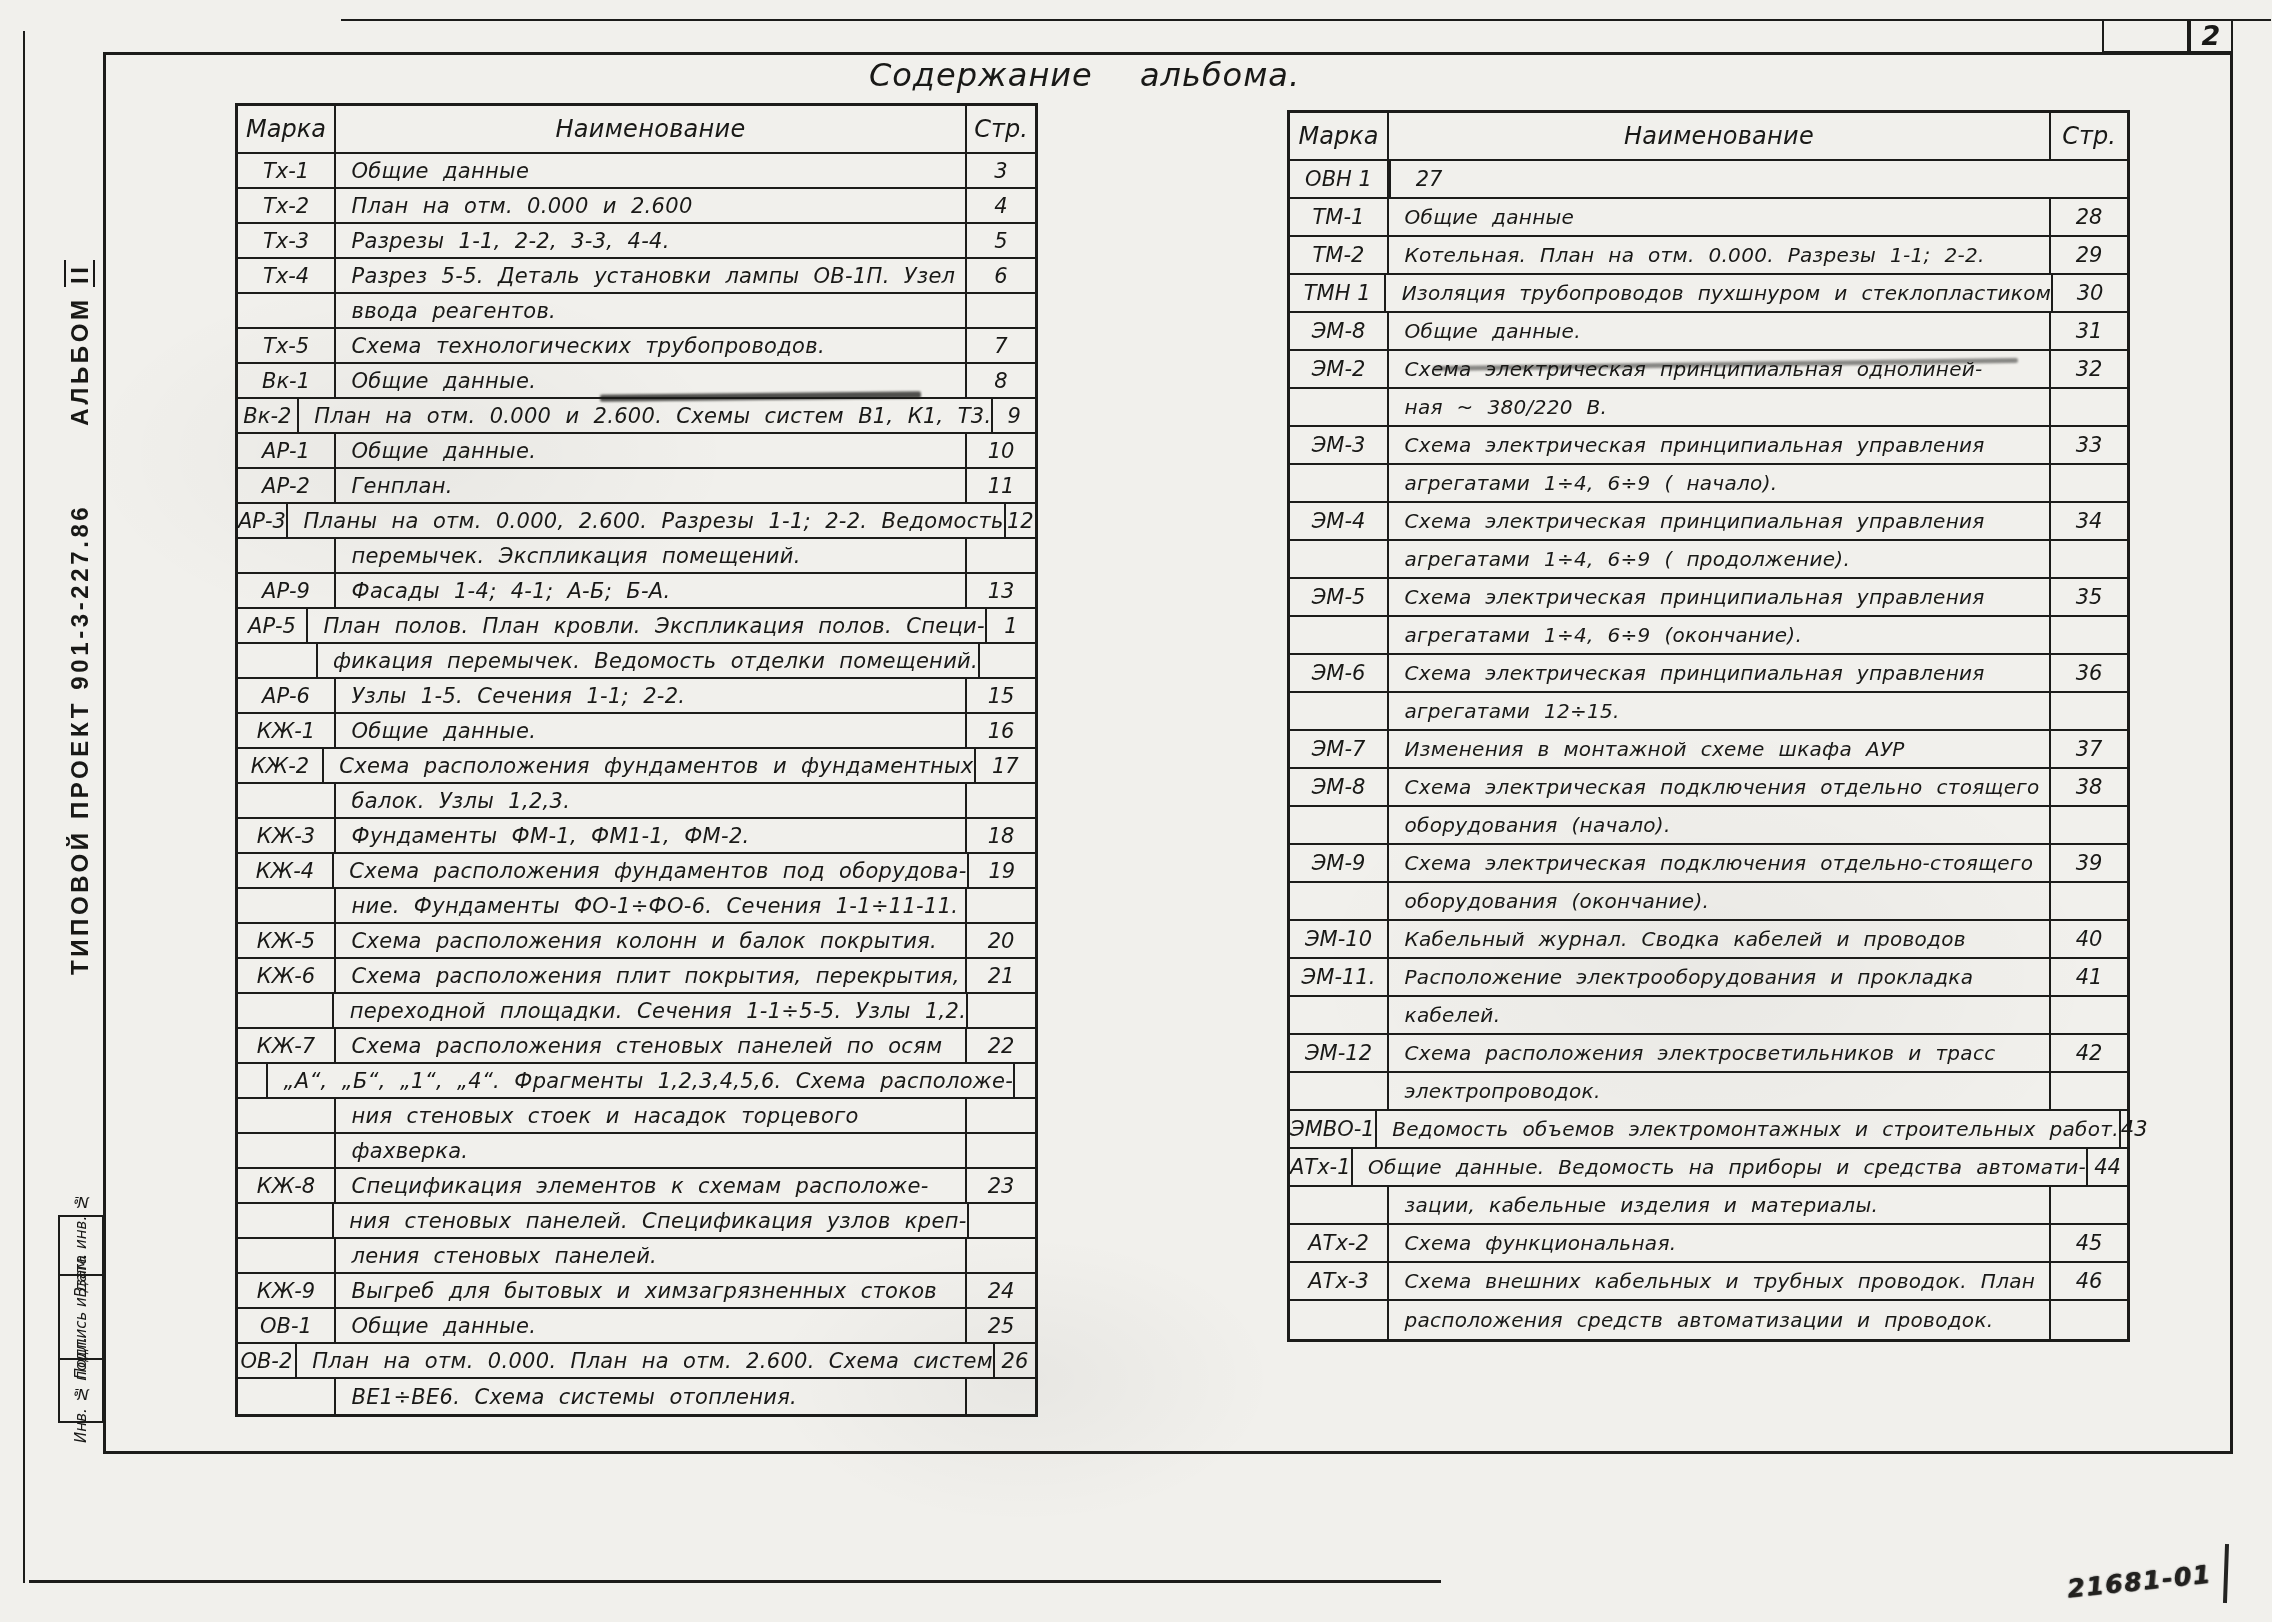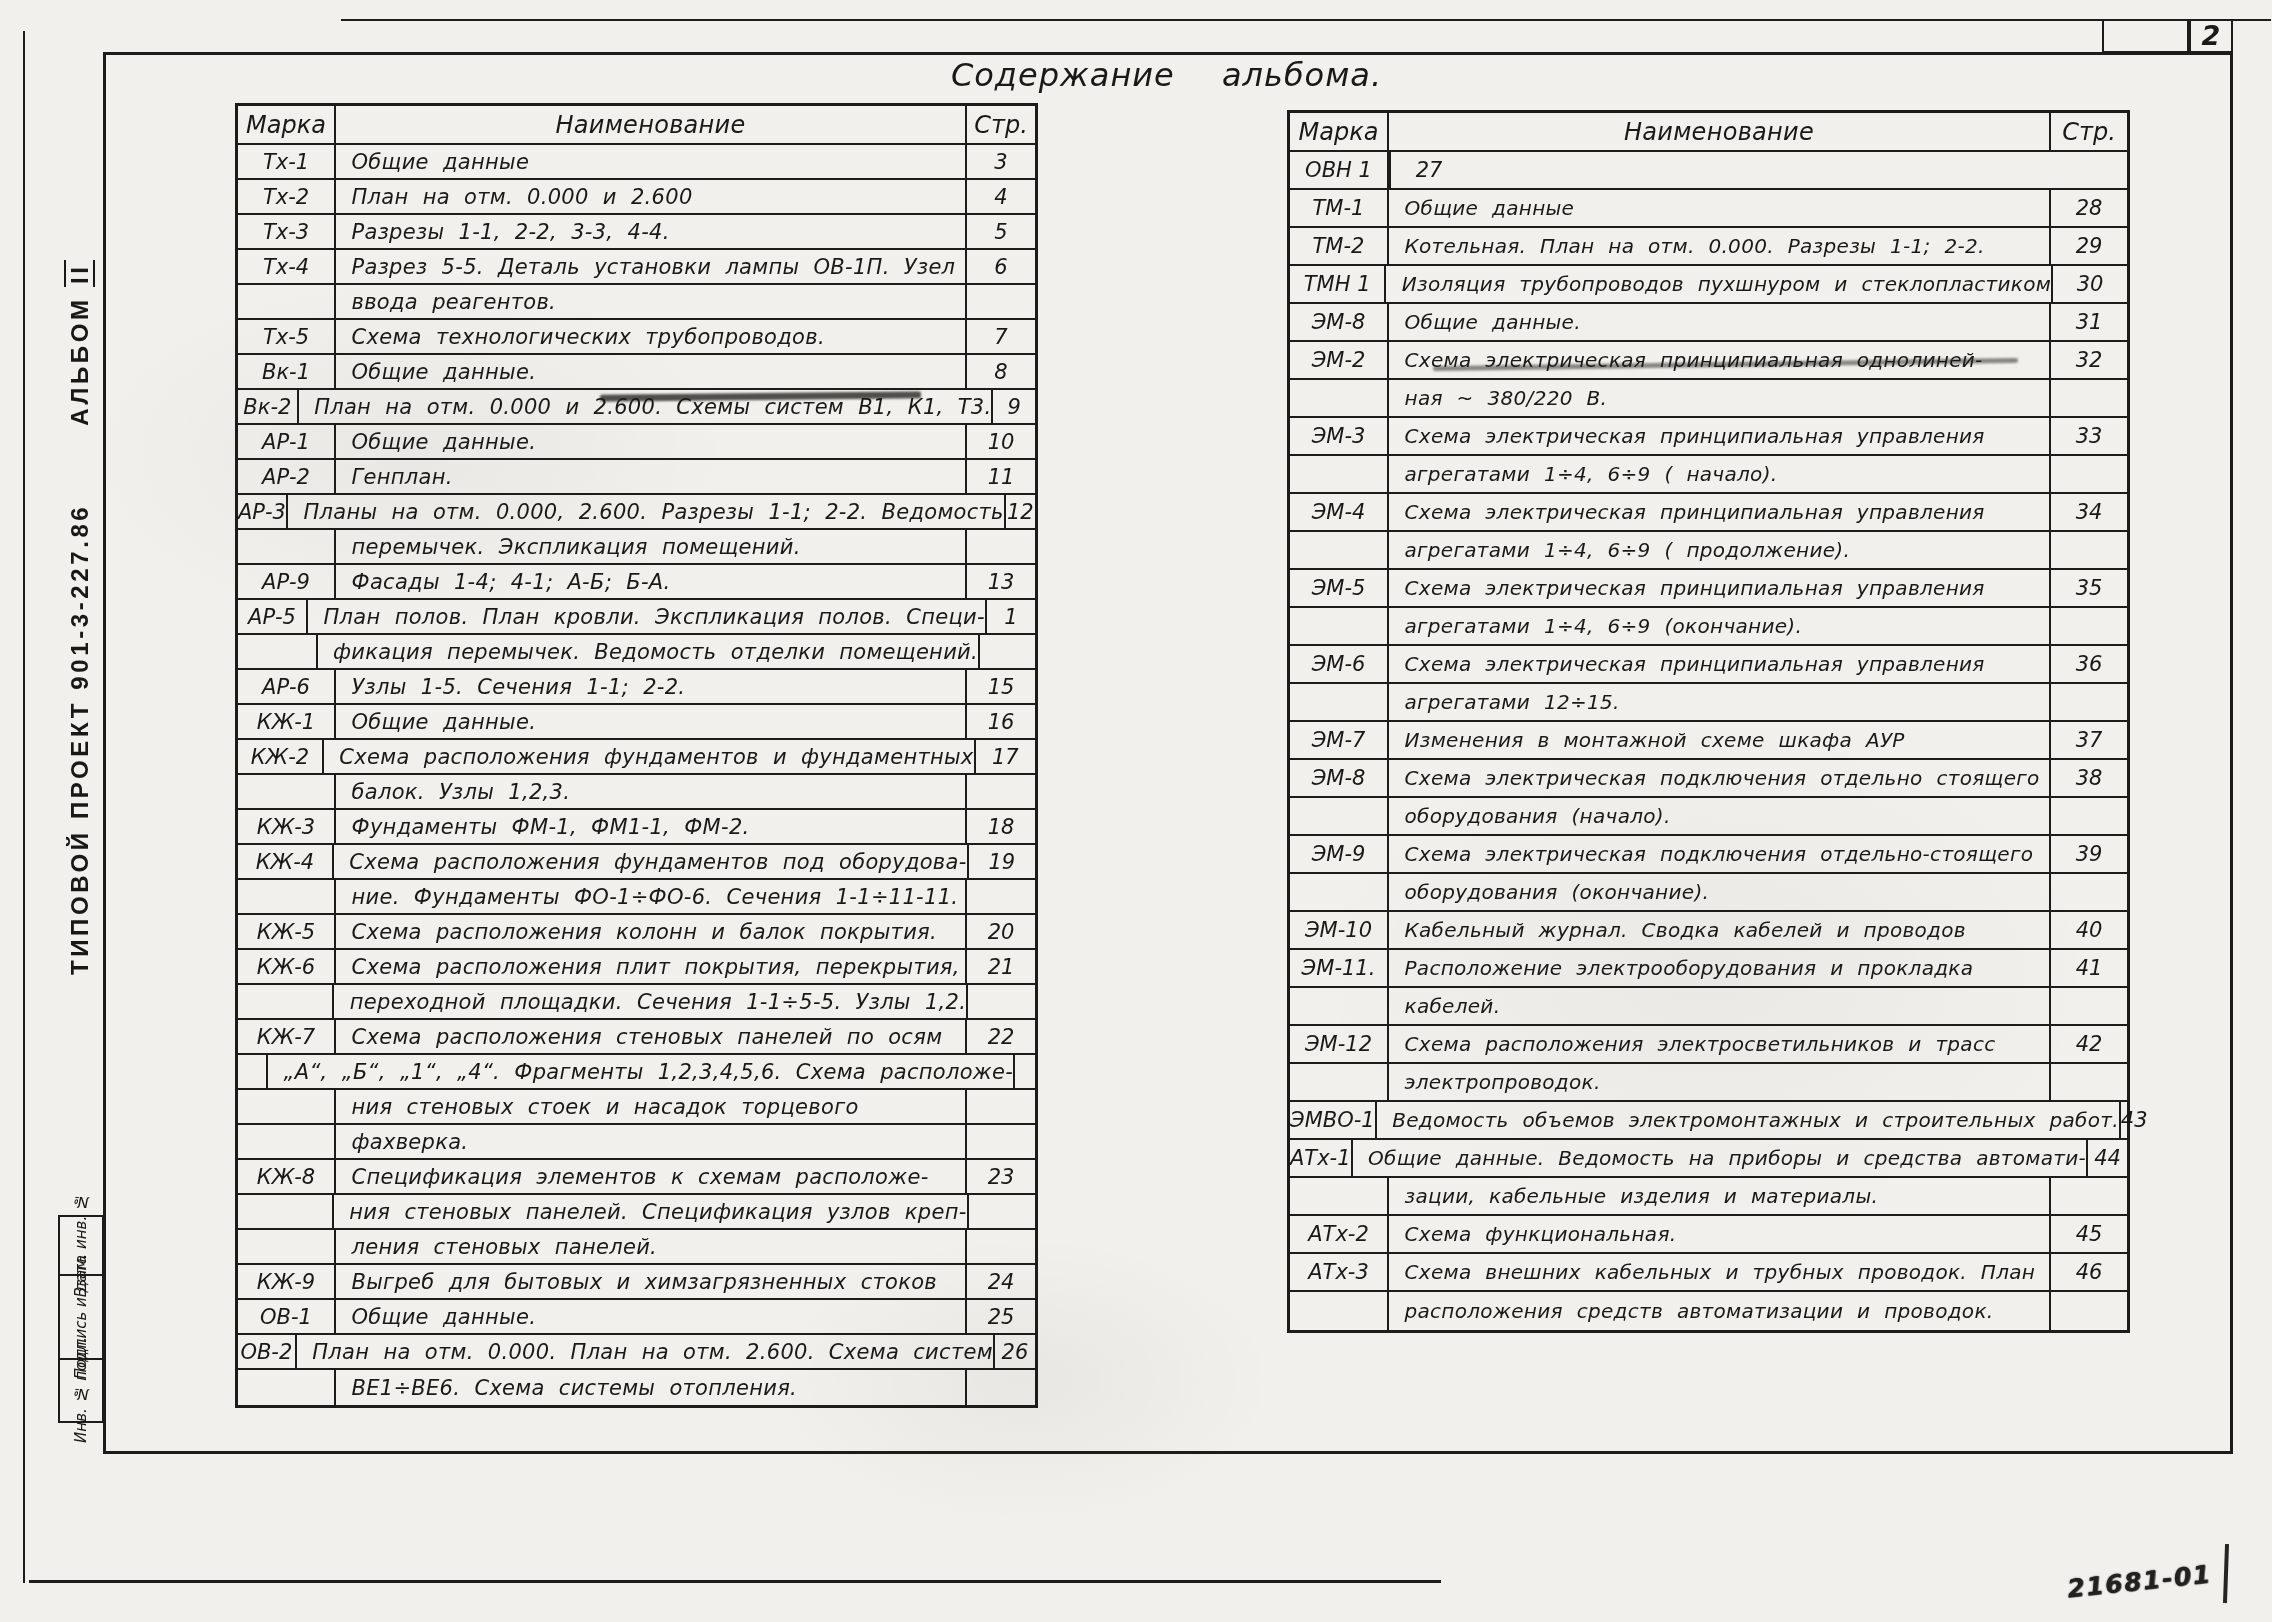--- a/index.html
+++ b/index.html
@@ -23,30 +23,30 @@
     position:absolute;left:103px;top:52px;width:2130px;height:1402px;
     border:3.1px solid #1c1c1a;box-sizing:border-box;
   }
   .corner-box{
     position:absolute;top:18.6px;height:34px;border:2.6px solid #1c1c1a;
     box-sizing:border-box;background:transparent;
     display:flex;align-items:center;justify-content:center;
   }
   .sheet-number{font-size:27px;font-weight:bold;}
   .page-title{
-    position:absolute;left:882px;top:56px;width:569px;text-align:center;
+    position:absolute;left:800px;top:56px;width:569px;text-align:center;
     font-size:32px;word-spacing:36px;letter-spacing:1px;
   }
   
   .ctable{
     position:absolute;border:3.1px solid #1c1c1a;box-sizing:border-box;
     display:flex;flex-direction:column;background:transparent;
   }
   .thead,.trow{display:flex;flex:0 0 auto;box-sizing:border-box;}
-  .thead{height:39px;border-bottom:2.6px solid #1c1c1a;}
+  .thead{height:48px;border-bottom:2.6px solid #1c1c1a;}
   .trow{height:var(--rh);border-bottom:2.6px solid #1c1c1a;}
   .trow:last-child{border-bottom:none;}
   .cell{box-sizing:border-box;display:flex;align-items:center;overflow:visible;}
   .cell.mark{width:var(--mark-w);border-right:2.6px solid #1c1c1a;justify-content:center;
     font-size:21px;white-space:nowrap;}
   .cell.name{flex:1;padding-left:15.5px;font-size:var(--fs);white-space:nowrap;
     word-spacing:7.2px;letter-spacing:0.3px;}
   .cell.page{width:var(--page-w);border-left:2.6px solid #1c1c1a;justify-content:center;
     font-size:21px;}
   .thead .cell{font-size:24px;justify-content:center;padding-left:0;}

